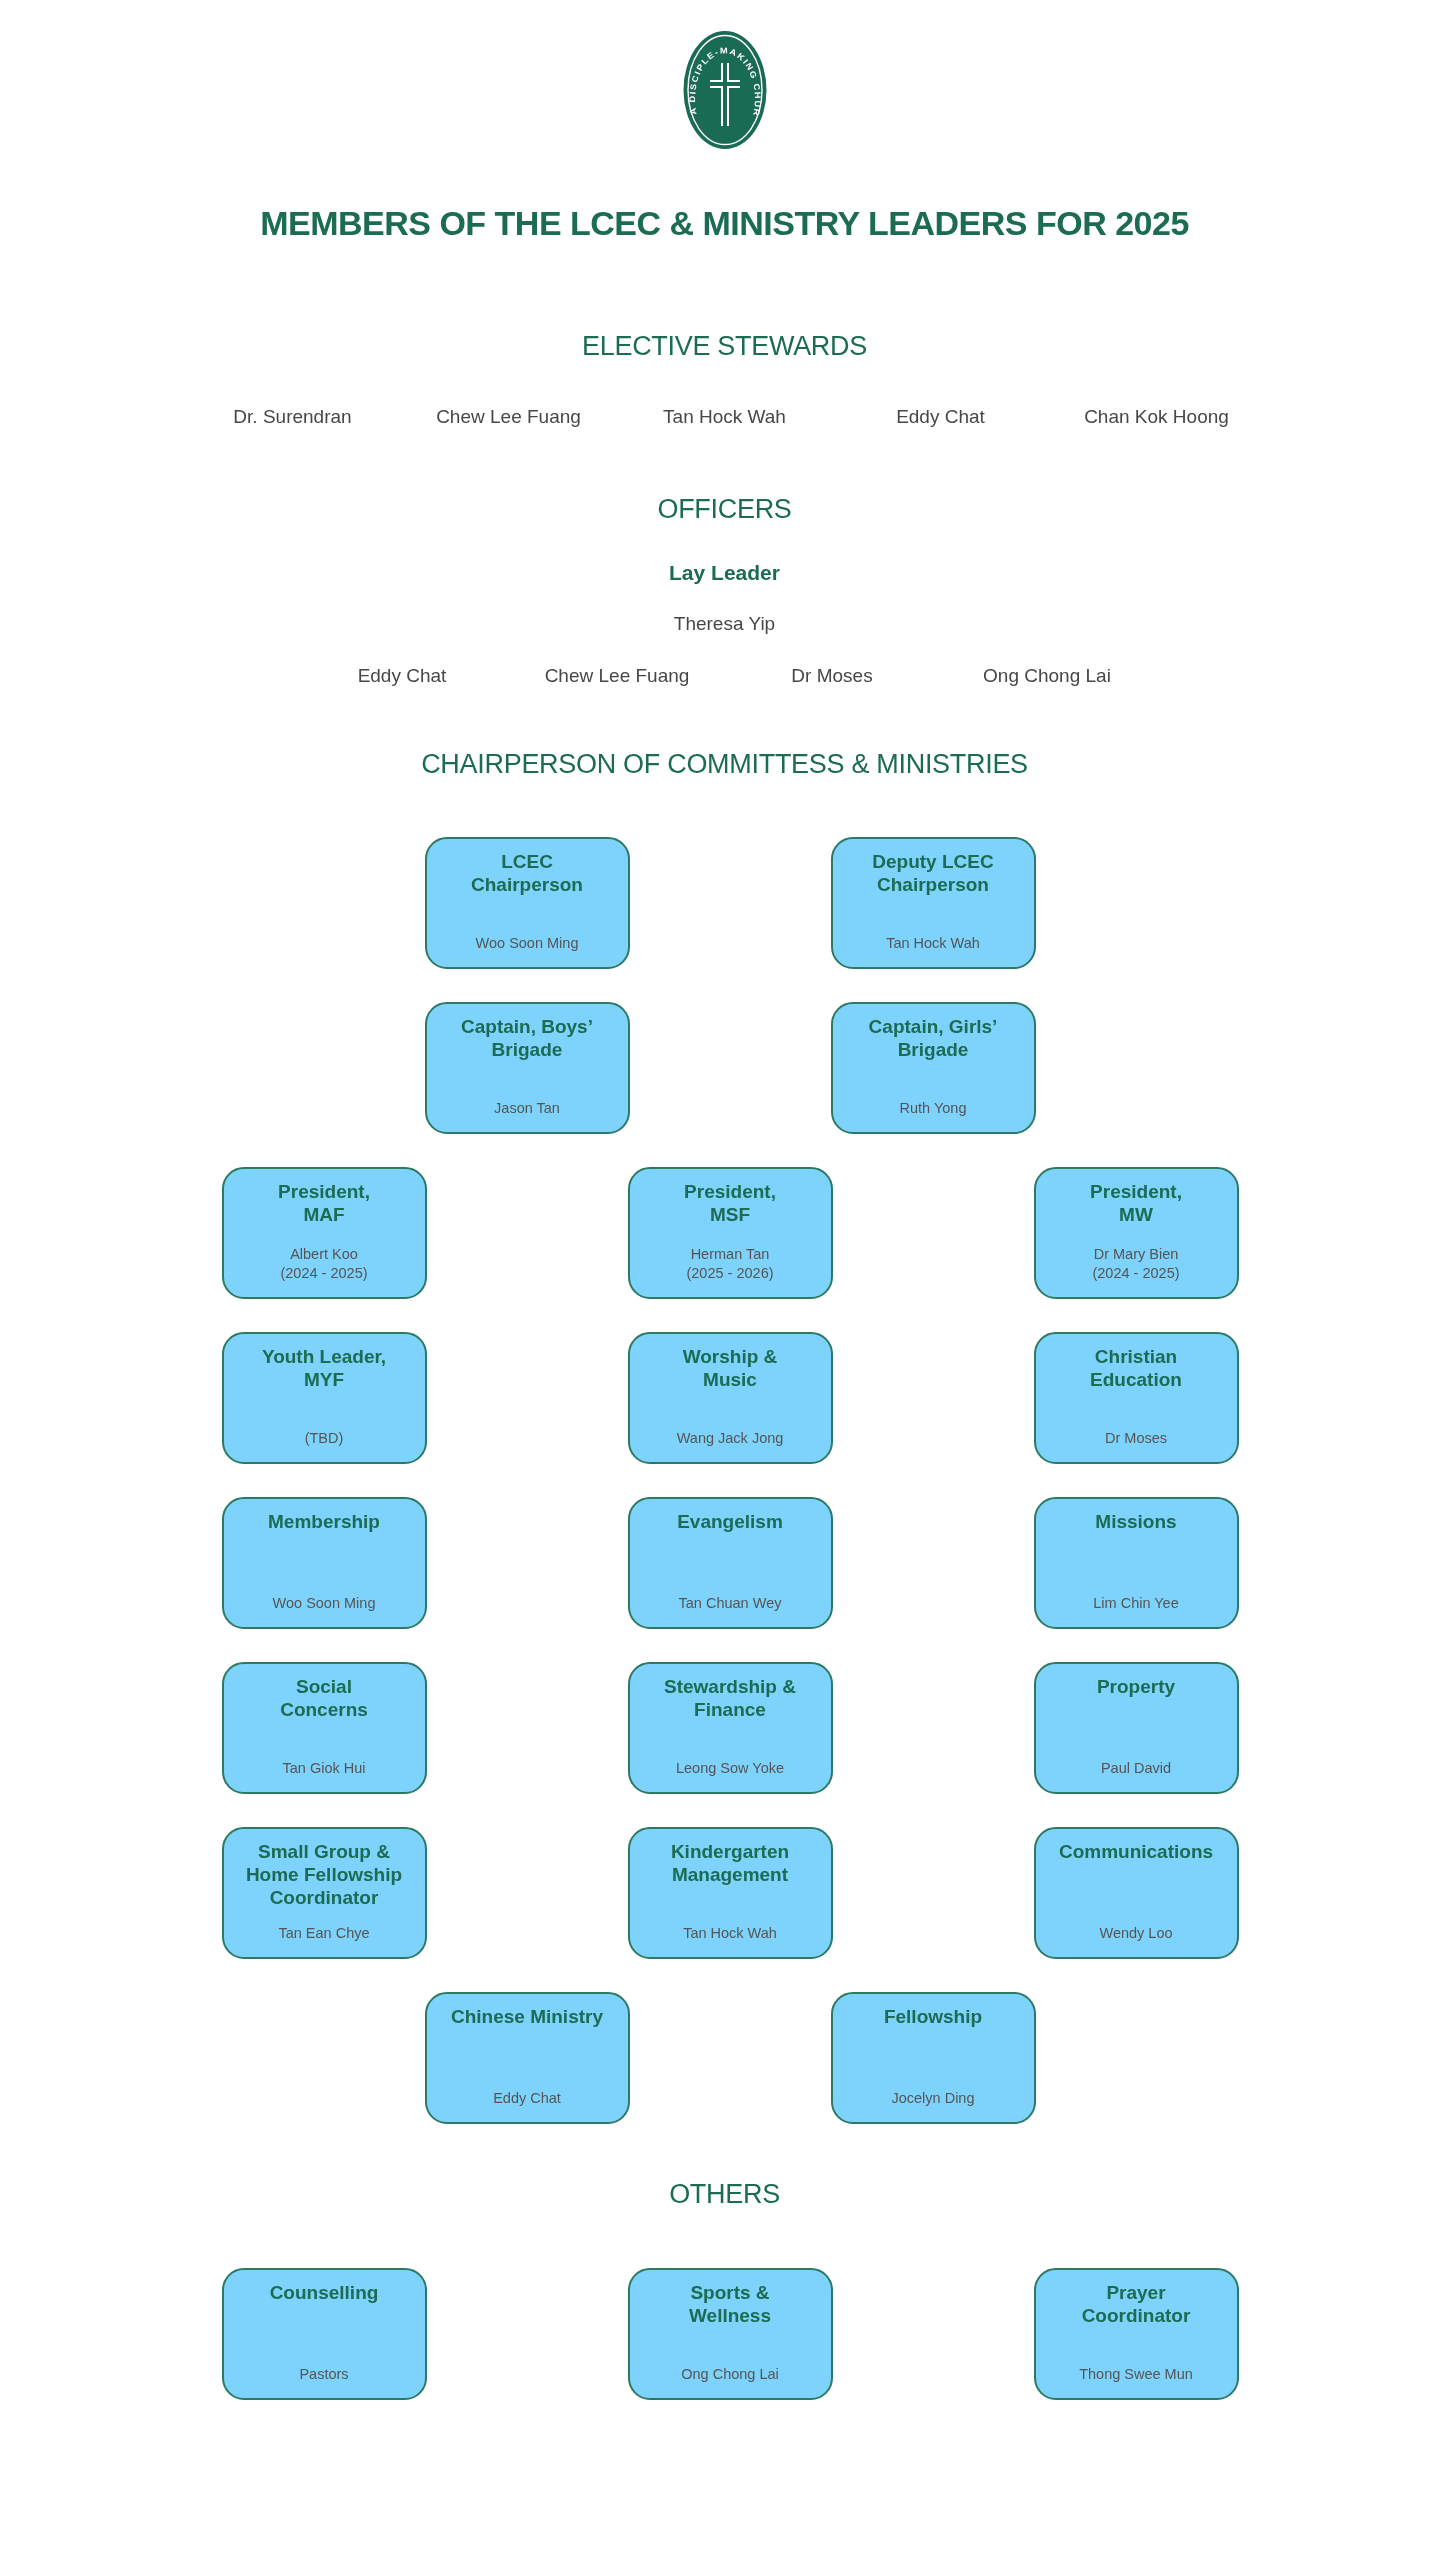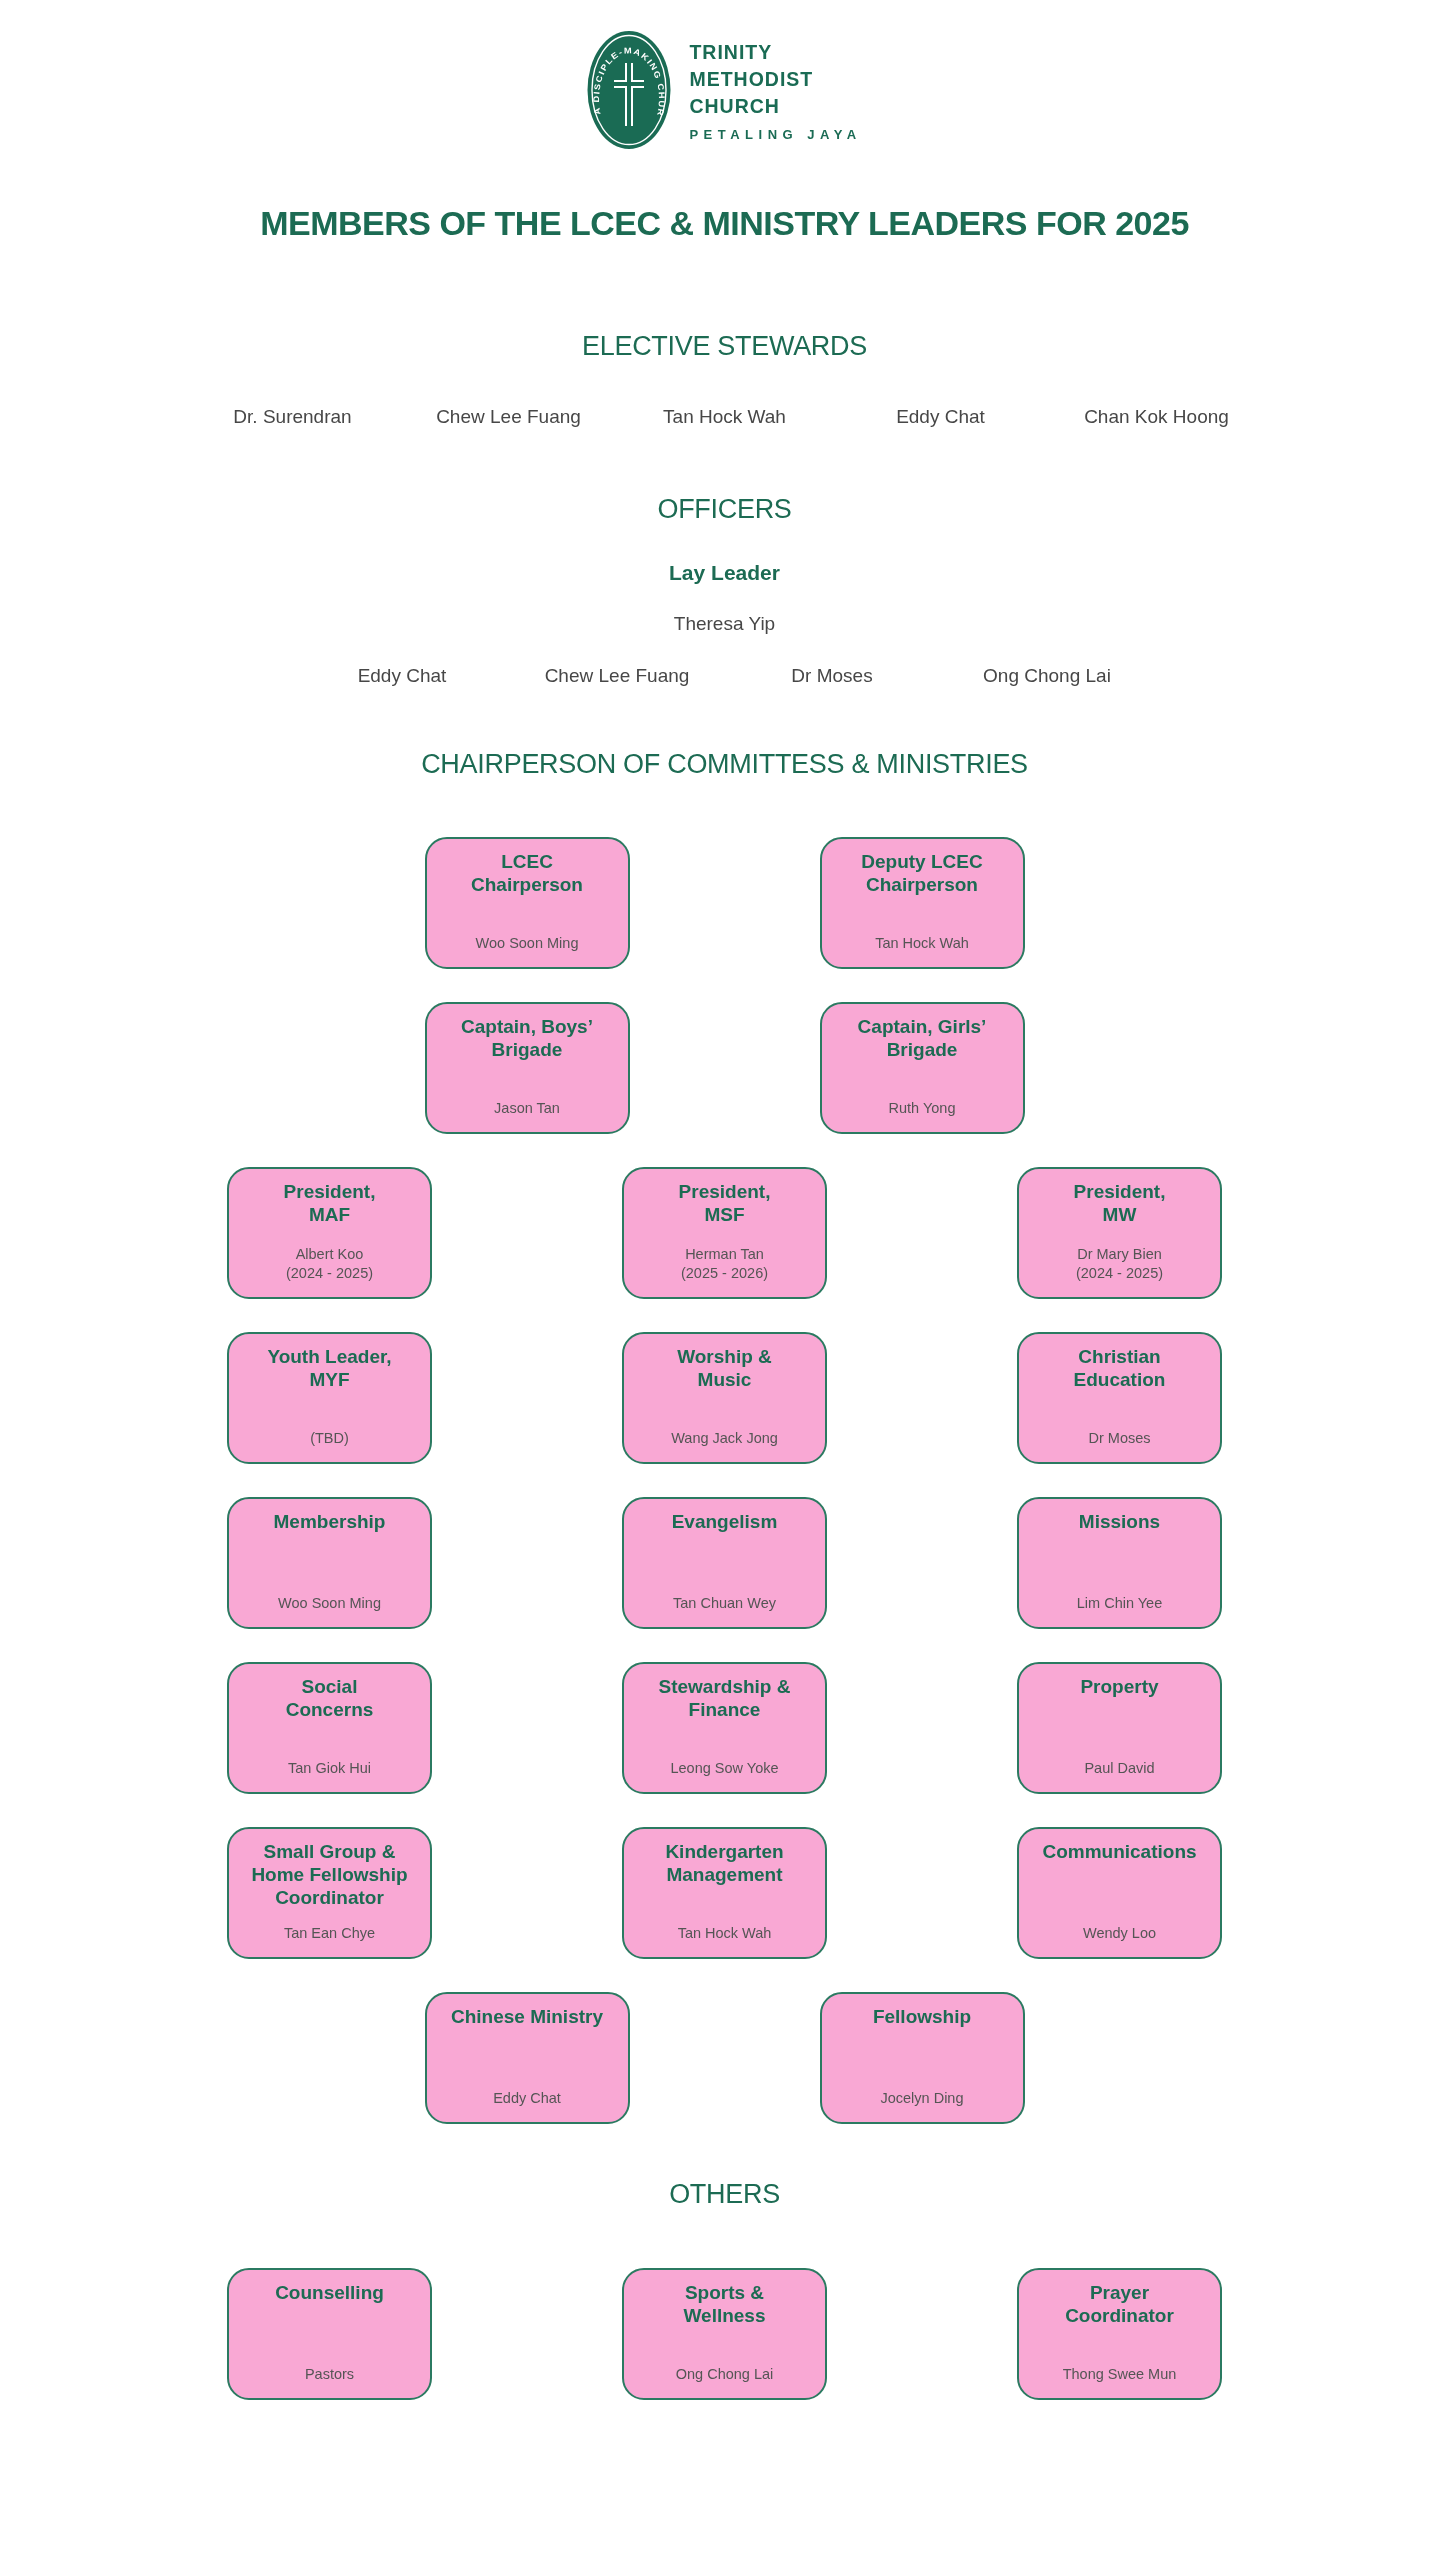--- a/index.html
+++ b/index.html
@@ -95,26 +95,27 @@
     display:flex;
     justify-content:center;
     gap:190px;
     margin-bottom:33px;
   }
   .card{
     width:205px;
     height:132px;
     border:2px solid var(--border-green);
     border-radius:22px;
-    background:#f9a8d4;
+    background:#7dd3fc;
     display:flex;
     flex-direction:column;
     justify-content:space-between;
     align-items:center;
     padding:12px 10px 13px;
+    margin-left:11px;
   }
   .card-title{
     color:var(--green);
     font-size:19px;
     font-weight:600;
     line-height:1.2;
     text-align:center;
     white-space:pre-line;
   }
   .card-name{
@@ -138,26 +139,20 @@
         <path id="arcText" d="M 14,86 A 30,46 0 1 1 70,86" fill="none"></path>
         <text font-size="8.2" fill="#ffffff" font-weight="bold" letter-spacing="1.2" font-family="Liberation Sans, sans-serif">
           <textPath href="#arcText" startOffset="2" textLength="168" lengthAdjust="spacingAndGlyphs">A DISCIPLE-MAKING CHURCH</textPath>
         </text>
         <g>
           <path d="M42 33 L42 96 M27 54 L57 54" stroke="#ffffff" stroke-width="8" fill="none"></path>
           <path d="M42 33 L42 96 M27 54 L57 54" stroke="#1a6b54" stroke-width="4" fill="none"></path>
         </g>
       </svg>
     </div>
-    <div class="logo-textblock">
-      <div class="church-name-line">TRINITY</div>
-      <div class="church-name-line">METHODIST</div>
-      <div class="church-name-line">CHURCH</div>
-      <div class="church-location">PETALING JAYA</div>
-    </div>
   </div>
 
   <h1 class="page-title">MEMBERS OF THE LCEC &amp; MINISTRY LEADERS FOR 2025</h1>
 
   <h2 class="section-heading" id="heading-stewards">ELECTIVE STEWARDS</h2>
   <div class="name-row row-stewards">
     <span>Dr. Surendran</span>
     <span>Chew Lee Fuang</span>
     <span>Tan Hock Wah</span>
     <span>Eddy Chat</span>

